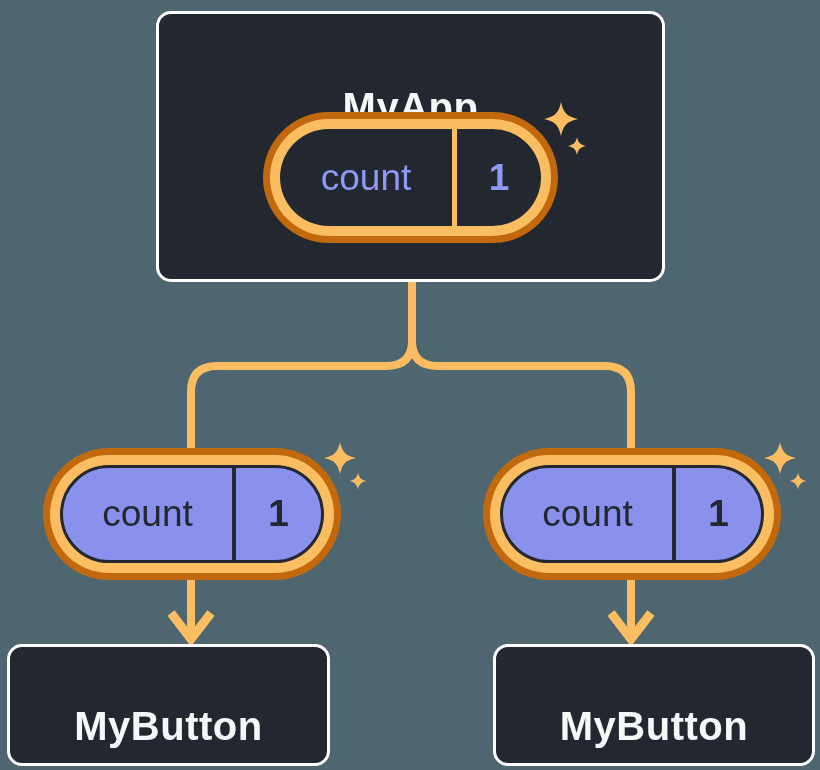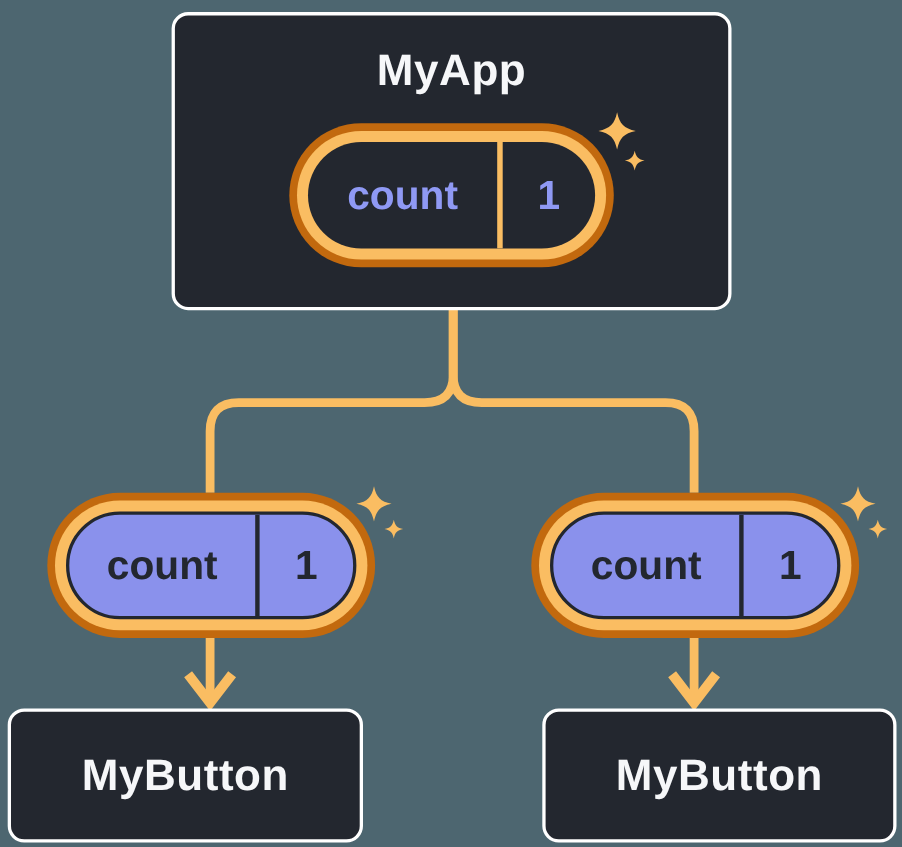--- a/index.html
+++ b/index.html
@@ -39,20 +39,21 @@
   #node-mybutton-left  { left: 7px;   top: 644px; width: 323px; height: 122px;
                          display: flex; align-items: center; justify-content: center; }
   #node-mybutton-right { left: 493px; top: 644px; width: 322px; height: 122px;
                          display: flex; align-items: center; justify-content: center; }
 
   .node-label {
     color: var(--text_light);
     font-size: 40px;
     font-weight: 600;
     letter-spacing: 0.5px;
+    margin-top: 43px;
   }
   #node-myapp .node-label { text-align: center; padding-top: 28px; }
 
   .pill {
     position: absolute;
     z-index: 3;
     background: var(--orange_dark);
     border-radius: 999px;
     padding: 7px;
   }
@@ -74,21 +75,20 @@
     align-items: stretch;
   }
   .pill-inner.dark  { background: var(--panel); }
   .pill-inner.state { background: var(--periwinkle); border: 3px solid var(--ink); }
 
   .cell {
     display: flex;
     align-items: center;
     justify-content: center;
     font-size: 37px;
-    font-weight: bold;
   }
   .pill-inner.dark  .cell.name  { width: 172px; color: var(--periwinkle_text); }
   .pill-inner.dark  .cell.value { flex: 1; color: var(--periwinkle_text); font-weight: 700; }
   .pill-inner.state .cell.name  { width: 169px; color: var(--ink); }
   .pill-inner.state .cell.value { flex: 1; color: var(--ink); font-weight: 700; }
 
   .divider { width: 5px; }
   .pill-inner.dark  .divider { background: var(--orange_light); }
   .pill-inner.state .divider { width: 4px; background: var(--ink); }
 </style>

